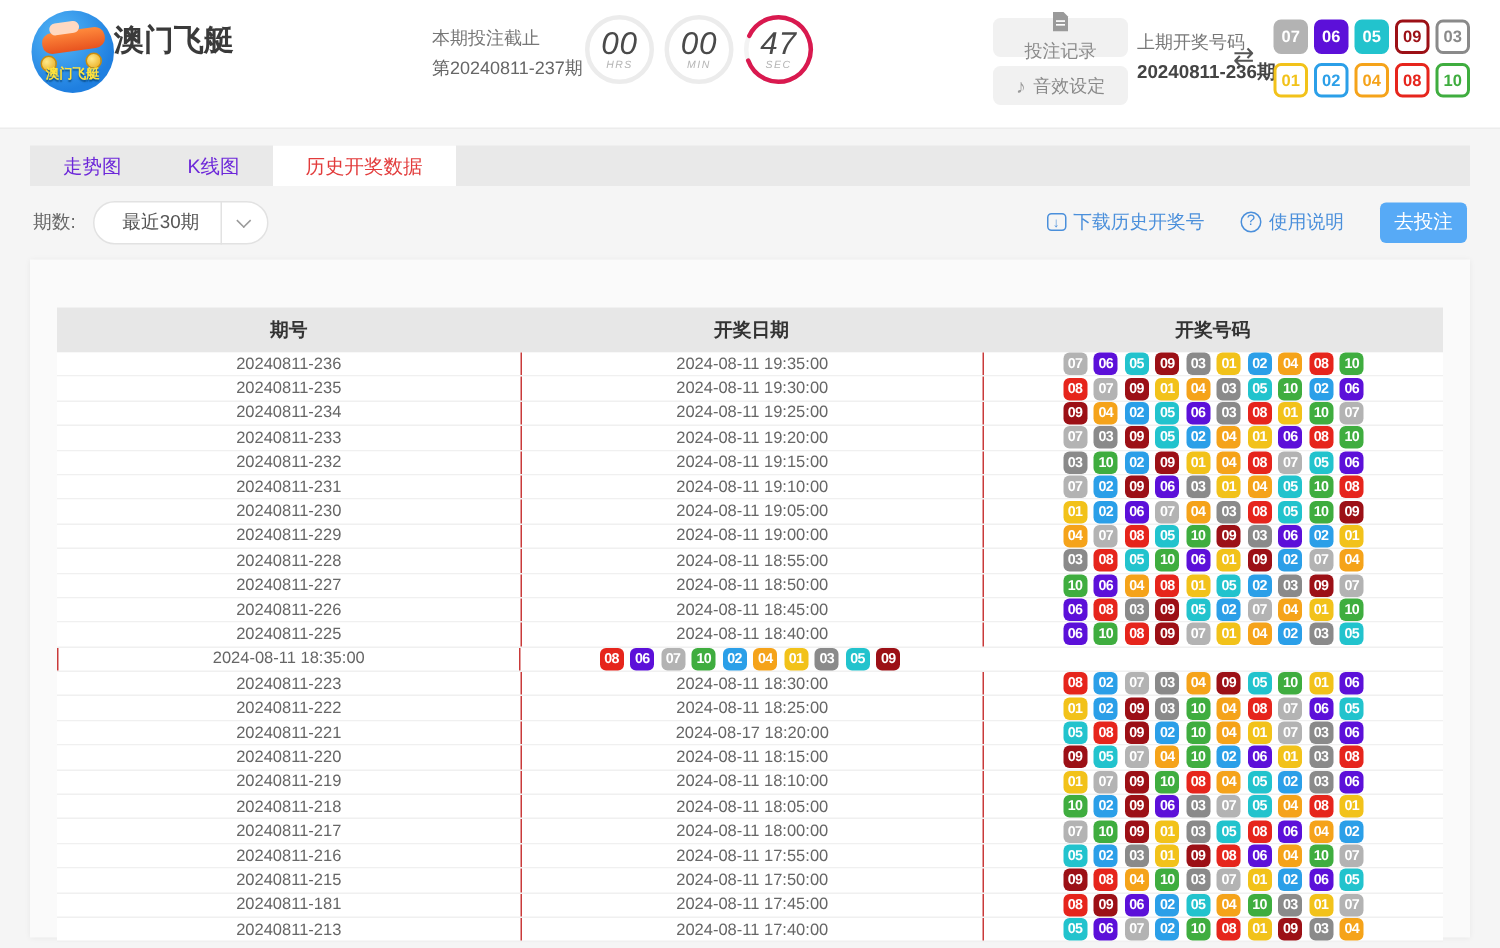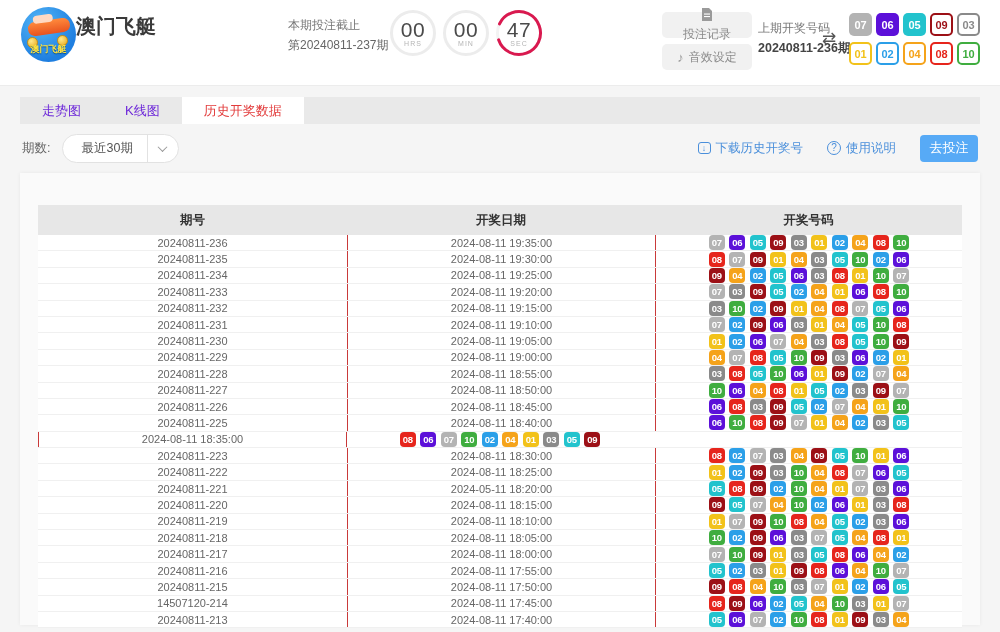--- a/index.html
+++ b/index.html
@@ -17,21 +17,21 @@
   .logo .coin1,.logo .coin2 { position:absolute; width:11px; height:11px; border-radius:50%;
     background:radial-gradient(circle at 35% 35%, #ffe98a, #e8a718); border:1px solid #c98c0e; }
   .logo .coin1 { left:6px; top:30px; } .logo .coin2 { left:36px; top:28px; }
   .logo .logo-label { position:absolute; left:0; right:0; bottom:6px; text-align:center;
     font-size:9px; font-weight:bold; color:#ffe23c; text-shadow:0 1px 1px #0b4f8a; }
   .site-title { position:absolute; left:76px; top:13px; font-size:20px; font-weight:bold; color:#3a3a3a; }
 
   .deadline { position:absolute; left:288px; top:15px; font-size:12px; color:#777; line-height:20px; }
   .deadline .p2 { color:#666; }
 
-  .clock { position:absolute; top:9px; width:48px; height:48px; }
+  .clock { position:absolute; top:9px; width:48px; height:48px;font-style:italic; }
   .clock.c1 { left:389px; } .clock.c2 { left:442px; } .clock.c3 { left:495px; }
   .clock svg { position:absolute; inset:0; }
   .clock .num { position:absolute; left:0; right:0; top:9px; text-align:center;
     font-size:21px; color:#4a4a4a; letter-spacing:0.5px; }
   .clock .unit { position:absolute; left:0; right:0; top:31px; text-align:center;
     font-size:7px; color:#b5b5b5; letter-spacing:1px; }
 
   .hdr-btn { position:absolute; left:662px; width:90px; height:26px; background:#f1f1f1;
     border:none; border-radius:5px; font-size:12px; color:#8a8a8a; cursor:pointer;
     display:flex; align-items:center; justify-content:center; gap:5px; }
@@ -457,21 +457,21 @@
             <span class="ball" style="background:#f5a31a">04</span>
             <span class="ball" style="background:#e6251c">08</span>
             <span class="ball" style="background:#b3b3b3">07</span>
             <span class="ball" style="background:#5c10d9">06</span>
             <span class="ball" style="background:#22c3cd">05</span>
           </span>
      </div>
    </div>
       <div class="trow">
      <div class="td col1">20240811-221</div>
-     <div class="td col2">2024-05-11 18:20:00</div>
+     <div class="td col2">2024-08-17 18:20:00</div>
      <div class="td col3">
        <span class="balls">
             <span class="ball" style="background:#22c3cd">05</span>
             <span class="ball" style="background:#e6251c">08</span>
             <span class="ball" style="background:#9c1016">09</span>
             <span class="ball" style="background:#2b9fe8">02</span>
             <span class="ball" style="background:#3fad3f">10</span>
             <span class="ball" style="background:#f5a31a">04</span>
             <span class="ball" style="background:#f2c21a">01</span>
             <span class="ball" style="background:#b3b3b3">07</span>
@@ -582,21 +582,21 @@
             <span class="ball" style="background:#8a8a8a">03</span>
             <span class="ball" style="background:#b3b3b3">07</span>
             <span class="ball" style="background:#f2c21a">01</span>
             <span class="ball" style="background:#2b9fe8">02</span>
             <span class="ball" style="background:#5c10d9">06</span>
             <span class="ball" style="background:#22c3cd">05</span>
           </span>
      </div>
    </div>
       <div class="trow">
-     <div class="td col1">14507120-214</div>
+     <div class="td col1">20240811-181</div>
      <div class="td col2">2024-08-11 17:45:00</div>
      <div class="td col3">
        <span class="balls">
             <span class="ball" style="background:#e6251c">08</span>
             <span class="ball" style="background:#9c1016">09</span>
             <span class="ball" style="background:#5c10d9">06</span>
             <span class="ball" style="background:#2b9fe8">02</span>
             <span class="ball" style="background:#22c3cd">05</span>
             <span class="ball" style="background:#f5a31a">04</span>
             <span class="ball" style="background:#3fad3f">10</span>

